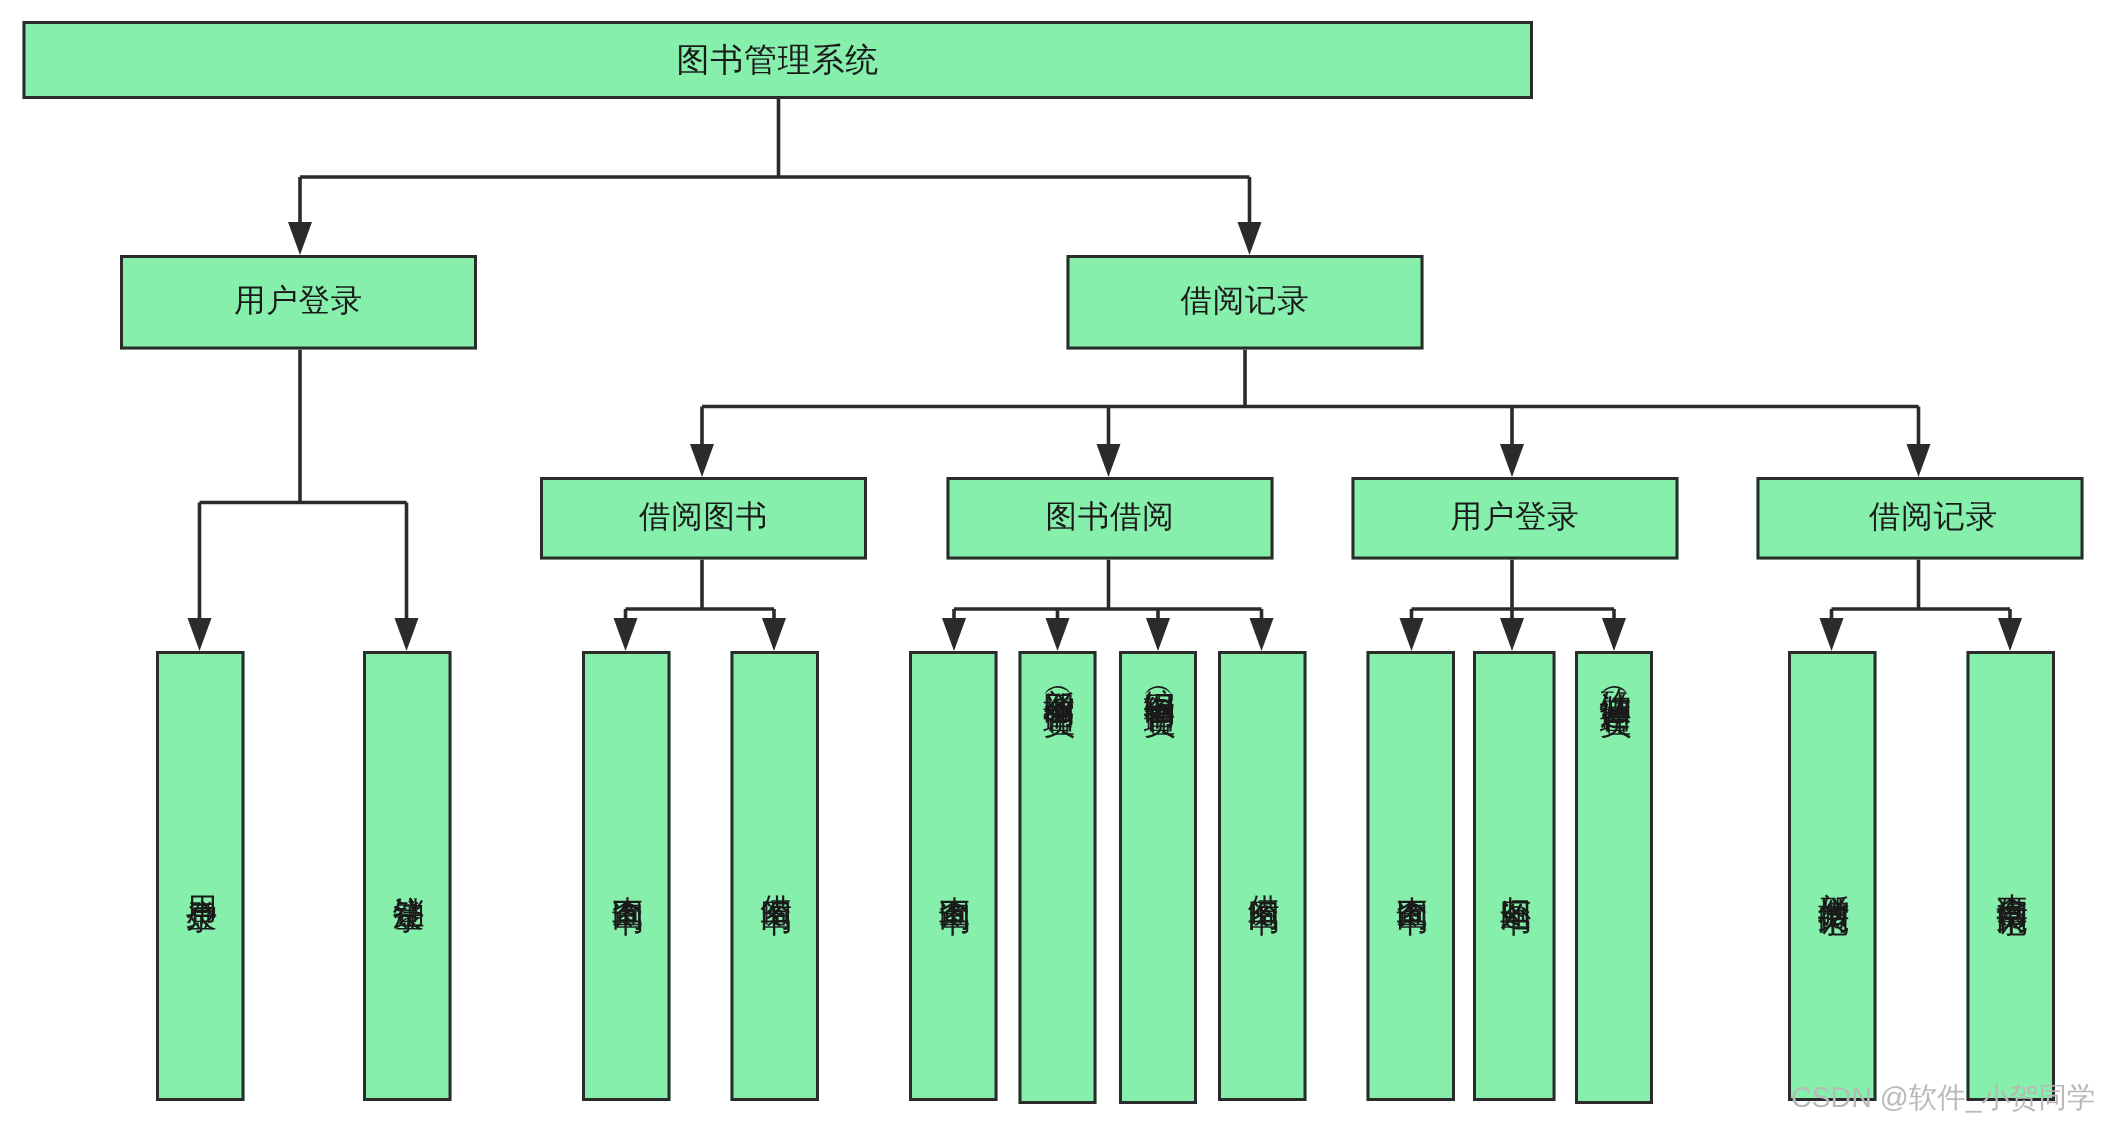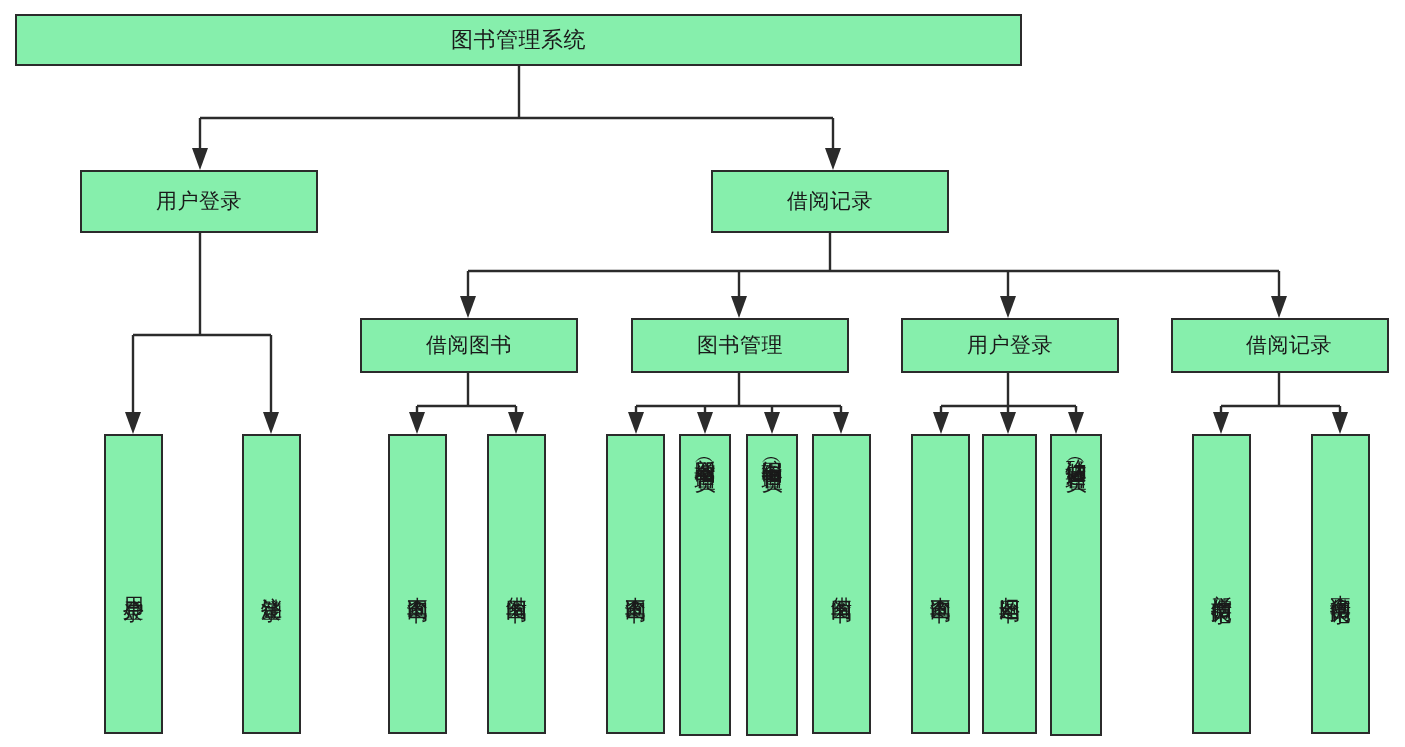--- a/index.html
+++ b/index.html
@@ -183,21 +183,21 @@
 
   <div class="node horiz" style="left:711px; top:170px; width:238px; height:63px;">
     <span class="label">借阅记录</span>
   </div>
 
   <div class="node horiz" style="left:360px; top:318px; width:218px; height:55px;">
     <span class="label">借阅图书</span>
   </div>
 
   <div class="node horiz" style="left:631px; top:318px; width:218px; height:55px;">
-    <span class="label">图书管理</span>
+    <span class="label">图书借阅</span>
   </div>
 
   <div class="node horiz" style="left:901px; top:318px; width:218px; height:55px;">
     <span class="label">用户登录</span>
   </div>
 
   <div class="node horiz" style="left:1171px; top:318px; width:218px; height:55px;padding-left:18px;">
     <span class="label">借阅记录</span>
   </div>
 
@@ -246,14 +246,15 @@
   </div>
 
   <div class="node vert mid" style="left:1192px; top:434px; width:59px; height:300px;">
     <span class="label">新增借阅记录</span>
   </div>
 
   <div class="node vert mid" style="left:1311px; top:434px; width:59px; height:300px;">
     <span class="label">查询借阅记录</span>
   </div>
 
+  <div id="watermark">CSDN @软件_小贺同学</div>
 
 </div>
 
 </body></html>

